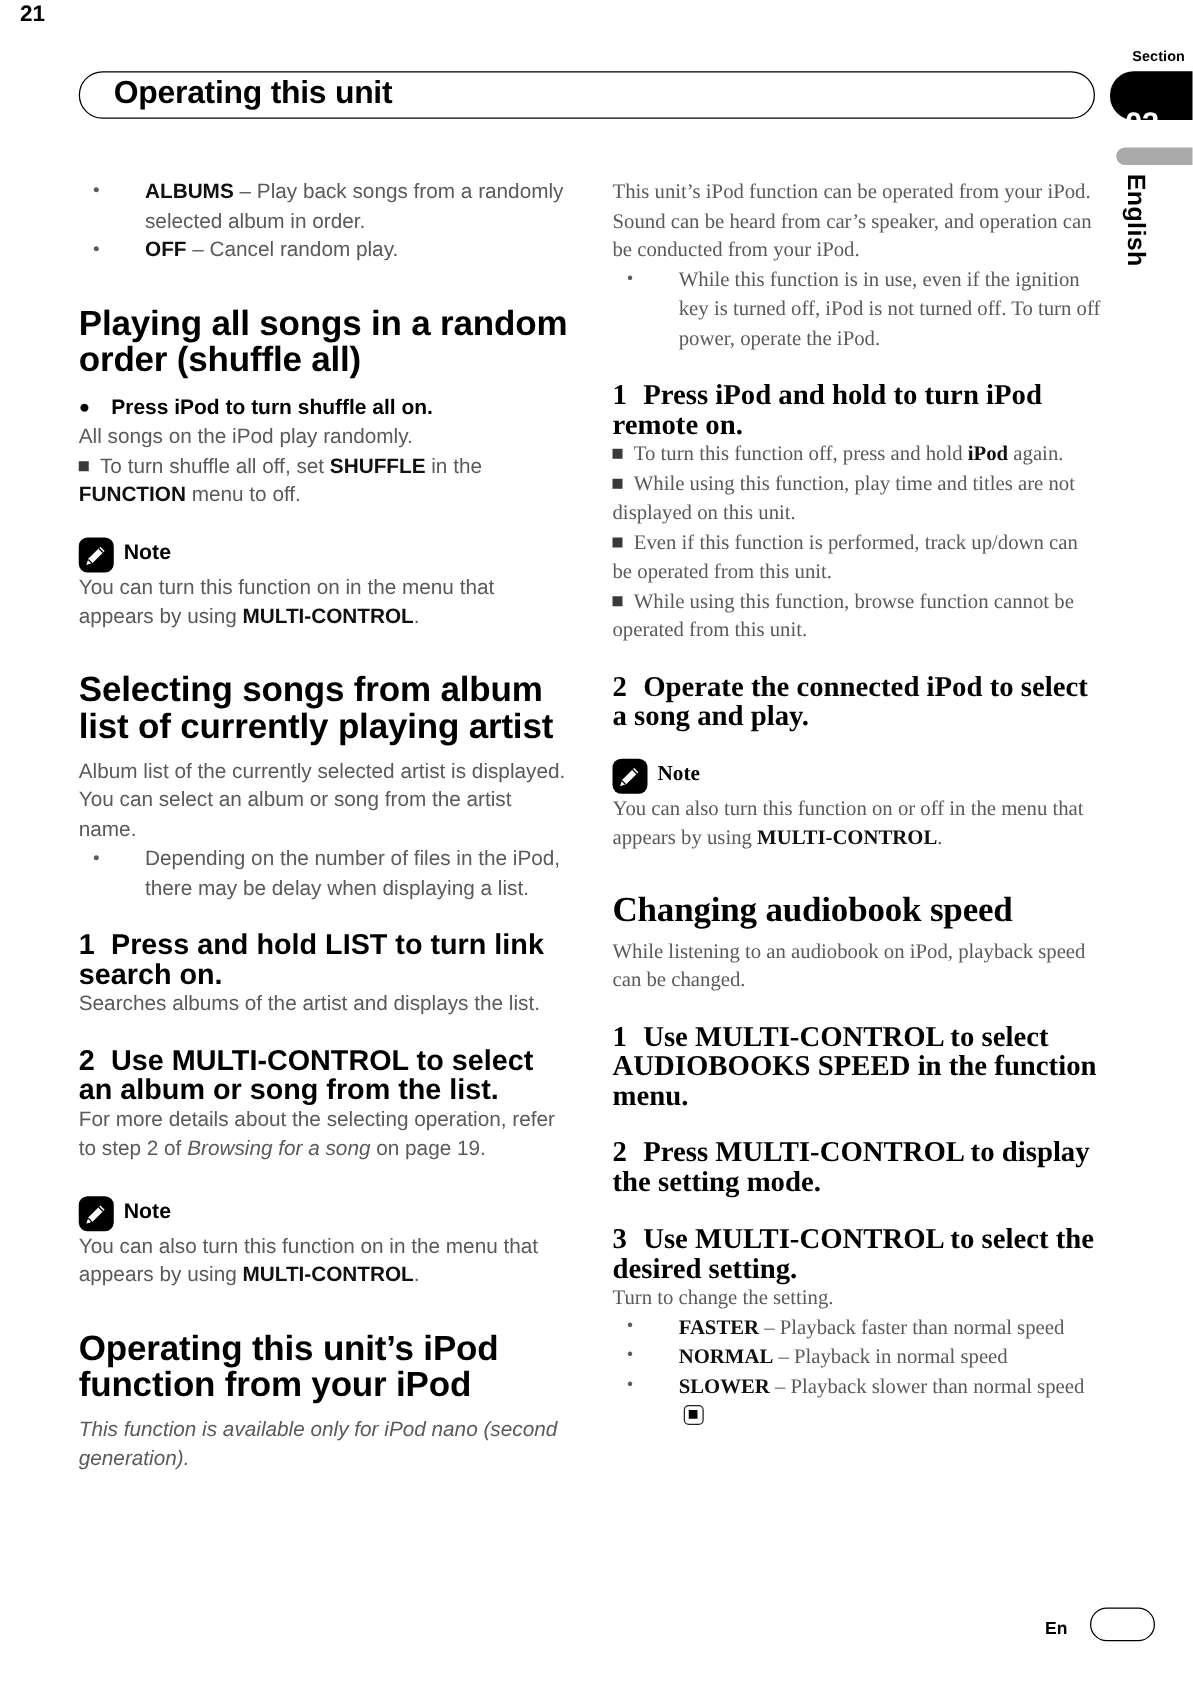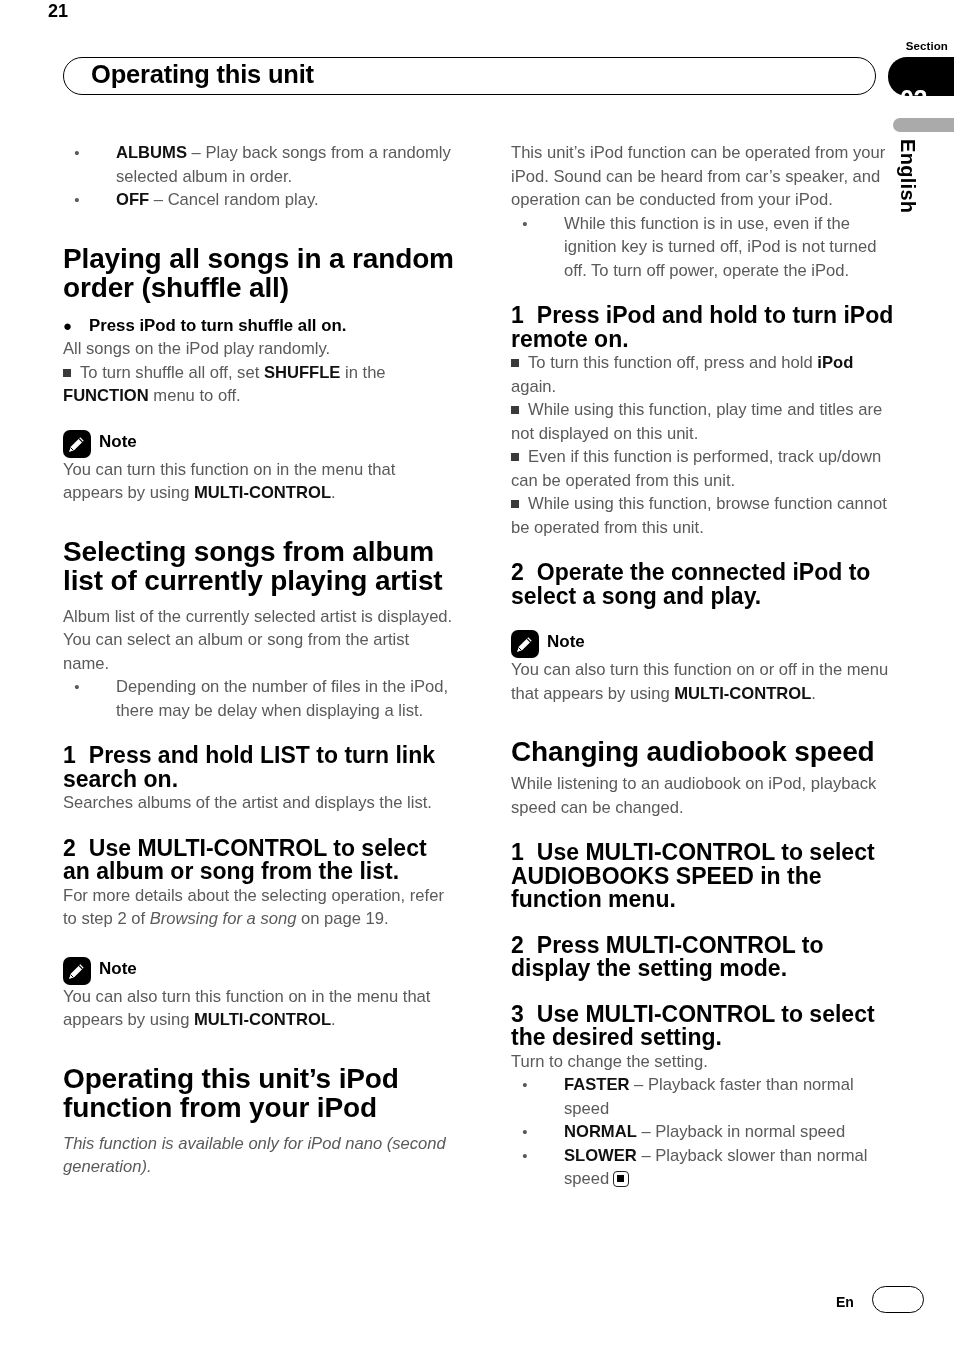--- a/index.html
+++ b/index.html
@@ -100,21 +100,21 @@
 
   
   .column {
     position: absolute;
     top: 141px;
     width: 391px;
     font-size: 16.6px;
     line-height: 23.5px;
   }
   #col-left  { left: 63px; }
-  #col-right { left: 511px; }
+  #col-right { left: 490px; font-family: Liberation Serif, serif; }
 
   p { margin: 0; }
 
   .para { margin-bottom: 0; }
 
   .h2 {
     font-size: 28px;
     font-weight: bold;
     color: #000;
     line-height: 29px;
@@ -244,21 +244,20 @@
   }
   #page-number {
     position: absolute;
     left: 0;
     top: 1px;
     width: 52px;
     text-align: center;
     font-size: 18px;
     font-weight: bold;
     color: #000;
-    padding-left: 32px;
   }
 </style>
 </head>
 <body>
 
 <div id="page-header">
   <div id="title-pill"></div>
   <div id="page-title">Operating this unit</div>
 </div>
 

